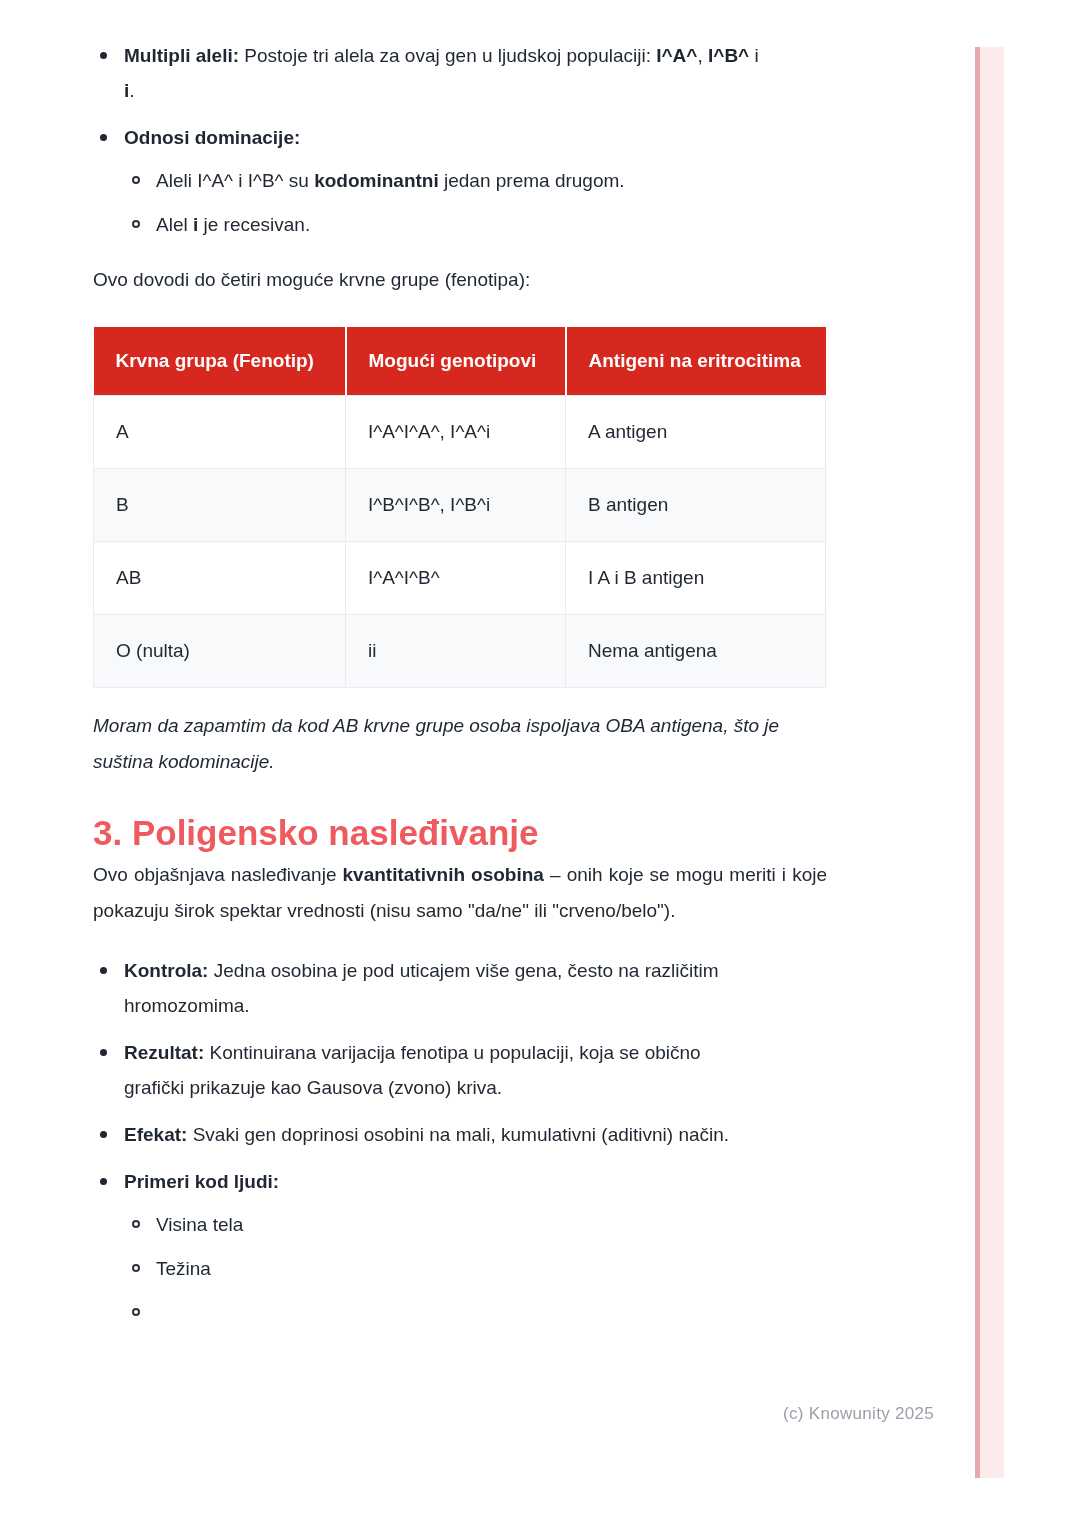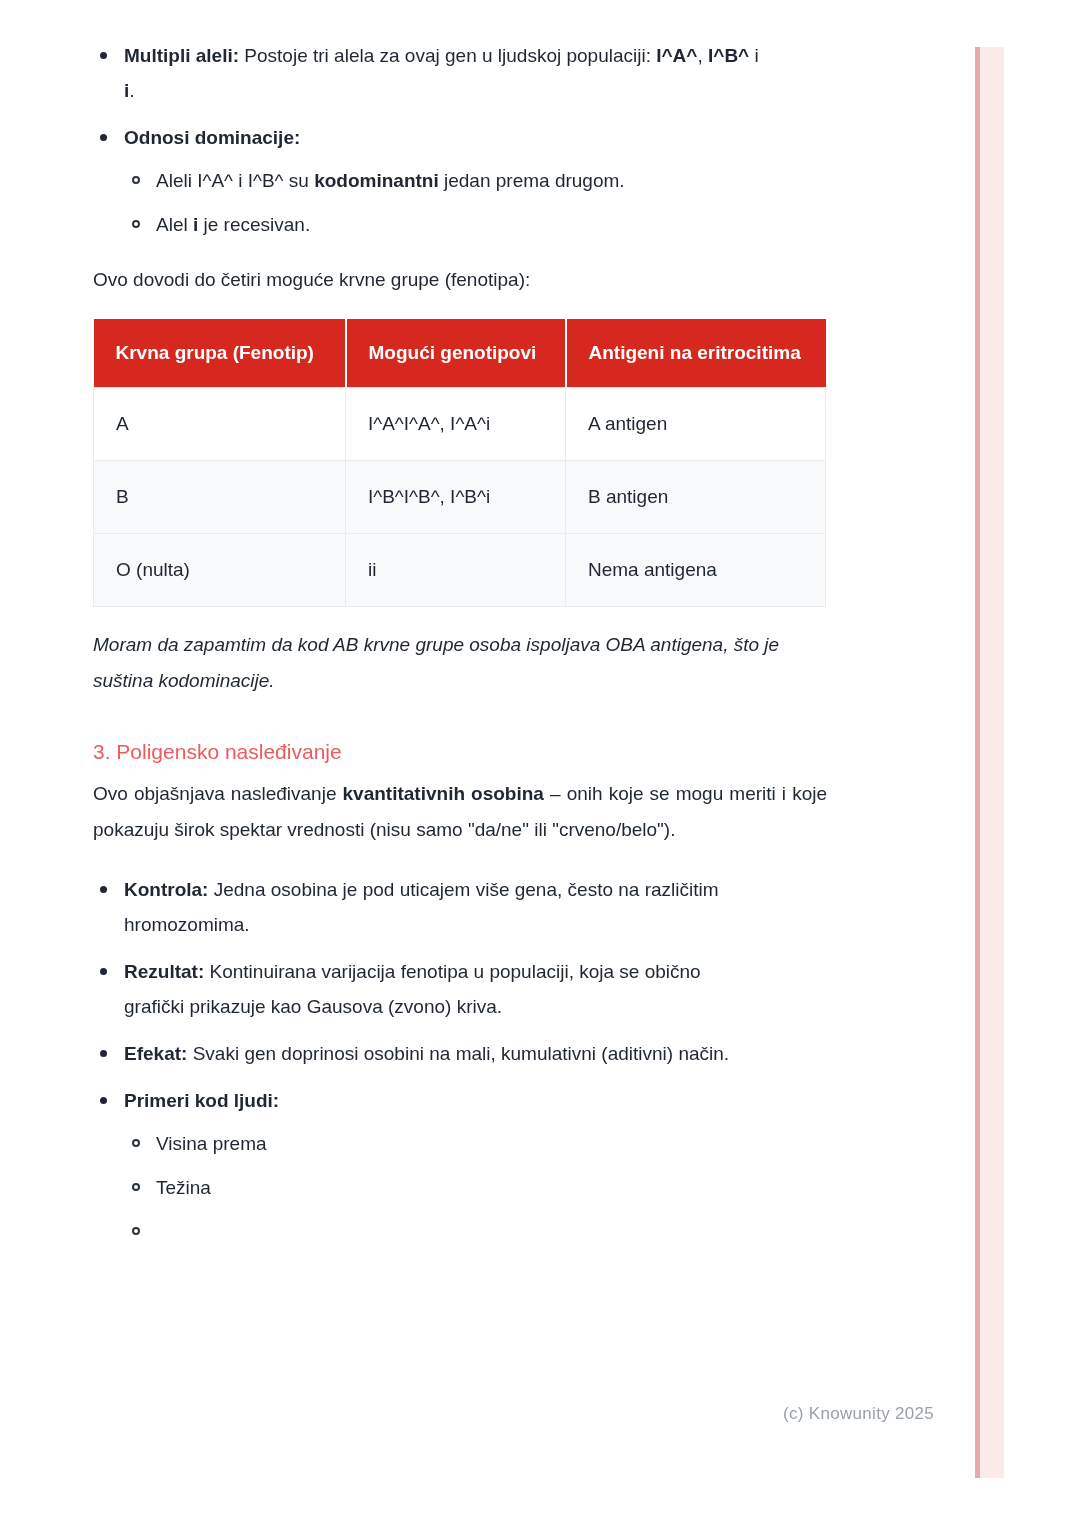--- a/index.html
+++ b/index.html
@@ -49,21 +49,21 @@
   .circle {
     display: block;
     width: 8px; height: 8px;
     margin: 13px 0 0 8px;
     border-radius: 50%;
     border: 2px solid #2a323d;
     background: transparent;
   }
   .lead { margin-top: 20px; }
   table.bgt {
-    margin-top: 22px;
+    margin-top: 30px;
     width: 732px;
     border-collapse: collapse;
     table-layout: fixed;
     border-radius: 13px;
   }
   table.bgt th {
     background: #d7281f;
     color: #ffffff;
     font-weight: 700;
     text-align: left;
@@ -81,23 +81,23 @@
     line-height: 24px;
     padding: 24px 22px;
     border: 1px solid #e9ebef;
     vertical-align: middle;
     background: #ffffff;
   }
   table.bgt tr.alt td { background: #f8f9fb; }
   .note { margin-top: 20px; line-height: 36px; }
   h2.section {
     margin-top: 34px;
-    font-size: 21px;
+    font-size: 35px;
     line-height: 38px;
-    font-weight: 400;
+    font-weight: 700;
     color: #ee5a5e;
   }
   .para2 { margin-top: 5px; text-align: justify; line-height: 36px; }
   .bullets2 { margin-top: 24px; }
   .footer {
     position: absolute;
     top: 1404px;
     right: 70px;
     font-size: 17px;
     color: #9aa0a8;
@@ -157,20 +157,25 @@
         <tr>
           <td>A</td>
           <td>I^A^I^A^, I^A^i</td>
           <td>A antigen</td>
         </tr>
         <tr class="alt">
           <td>B</td>
           <td>I^B^I^B^, I^B^i</td>
           <td>B antigen</td>
         </tr>
+        <tr>
+          <td>AB</td>
+          <td>I^A^I^B^</td>
+          <td>I A i B antigen</td>
+        </tr>
         <tr class="alt">
           <td>O (nulta)</td>
           <td>ii</td>
           <td>Nema antigena</td>
         </tr>
       </tbody>
     </table>
 
     <p class="note"><span style="font-style: italic;">Moram da zapamtim da kod AB krvne grupe osoba ispoljava OBA antigena, što je suština kodominacije.</span></p>
 
@@ -201,21 +206,21 @@
         <span class="marker-col">
             <span class="disc"></span>
           </span>
         <div class="txt"><span style="font-weight: 700;">Primeri kod ljudi:</span></div>
       </div>
       <div class="sublist">
         <div class="sli">
           <span class="marker-col">
               <span class="circle"></span>
             </span>
-          <div class="txt"><span>Visina prema</span></div>
+          <div class="txt"><span>Visina tela</span></div>
         </div>
         <div class="sli">
           <span class="marker-col">
               <span class="circle"></span>
             </span>
           <div class="txt"><span>Težina</span></div>
         </div>
         <div class="sli">
           <span class="marker-col">
               <span class="circle"></span>

